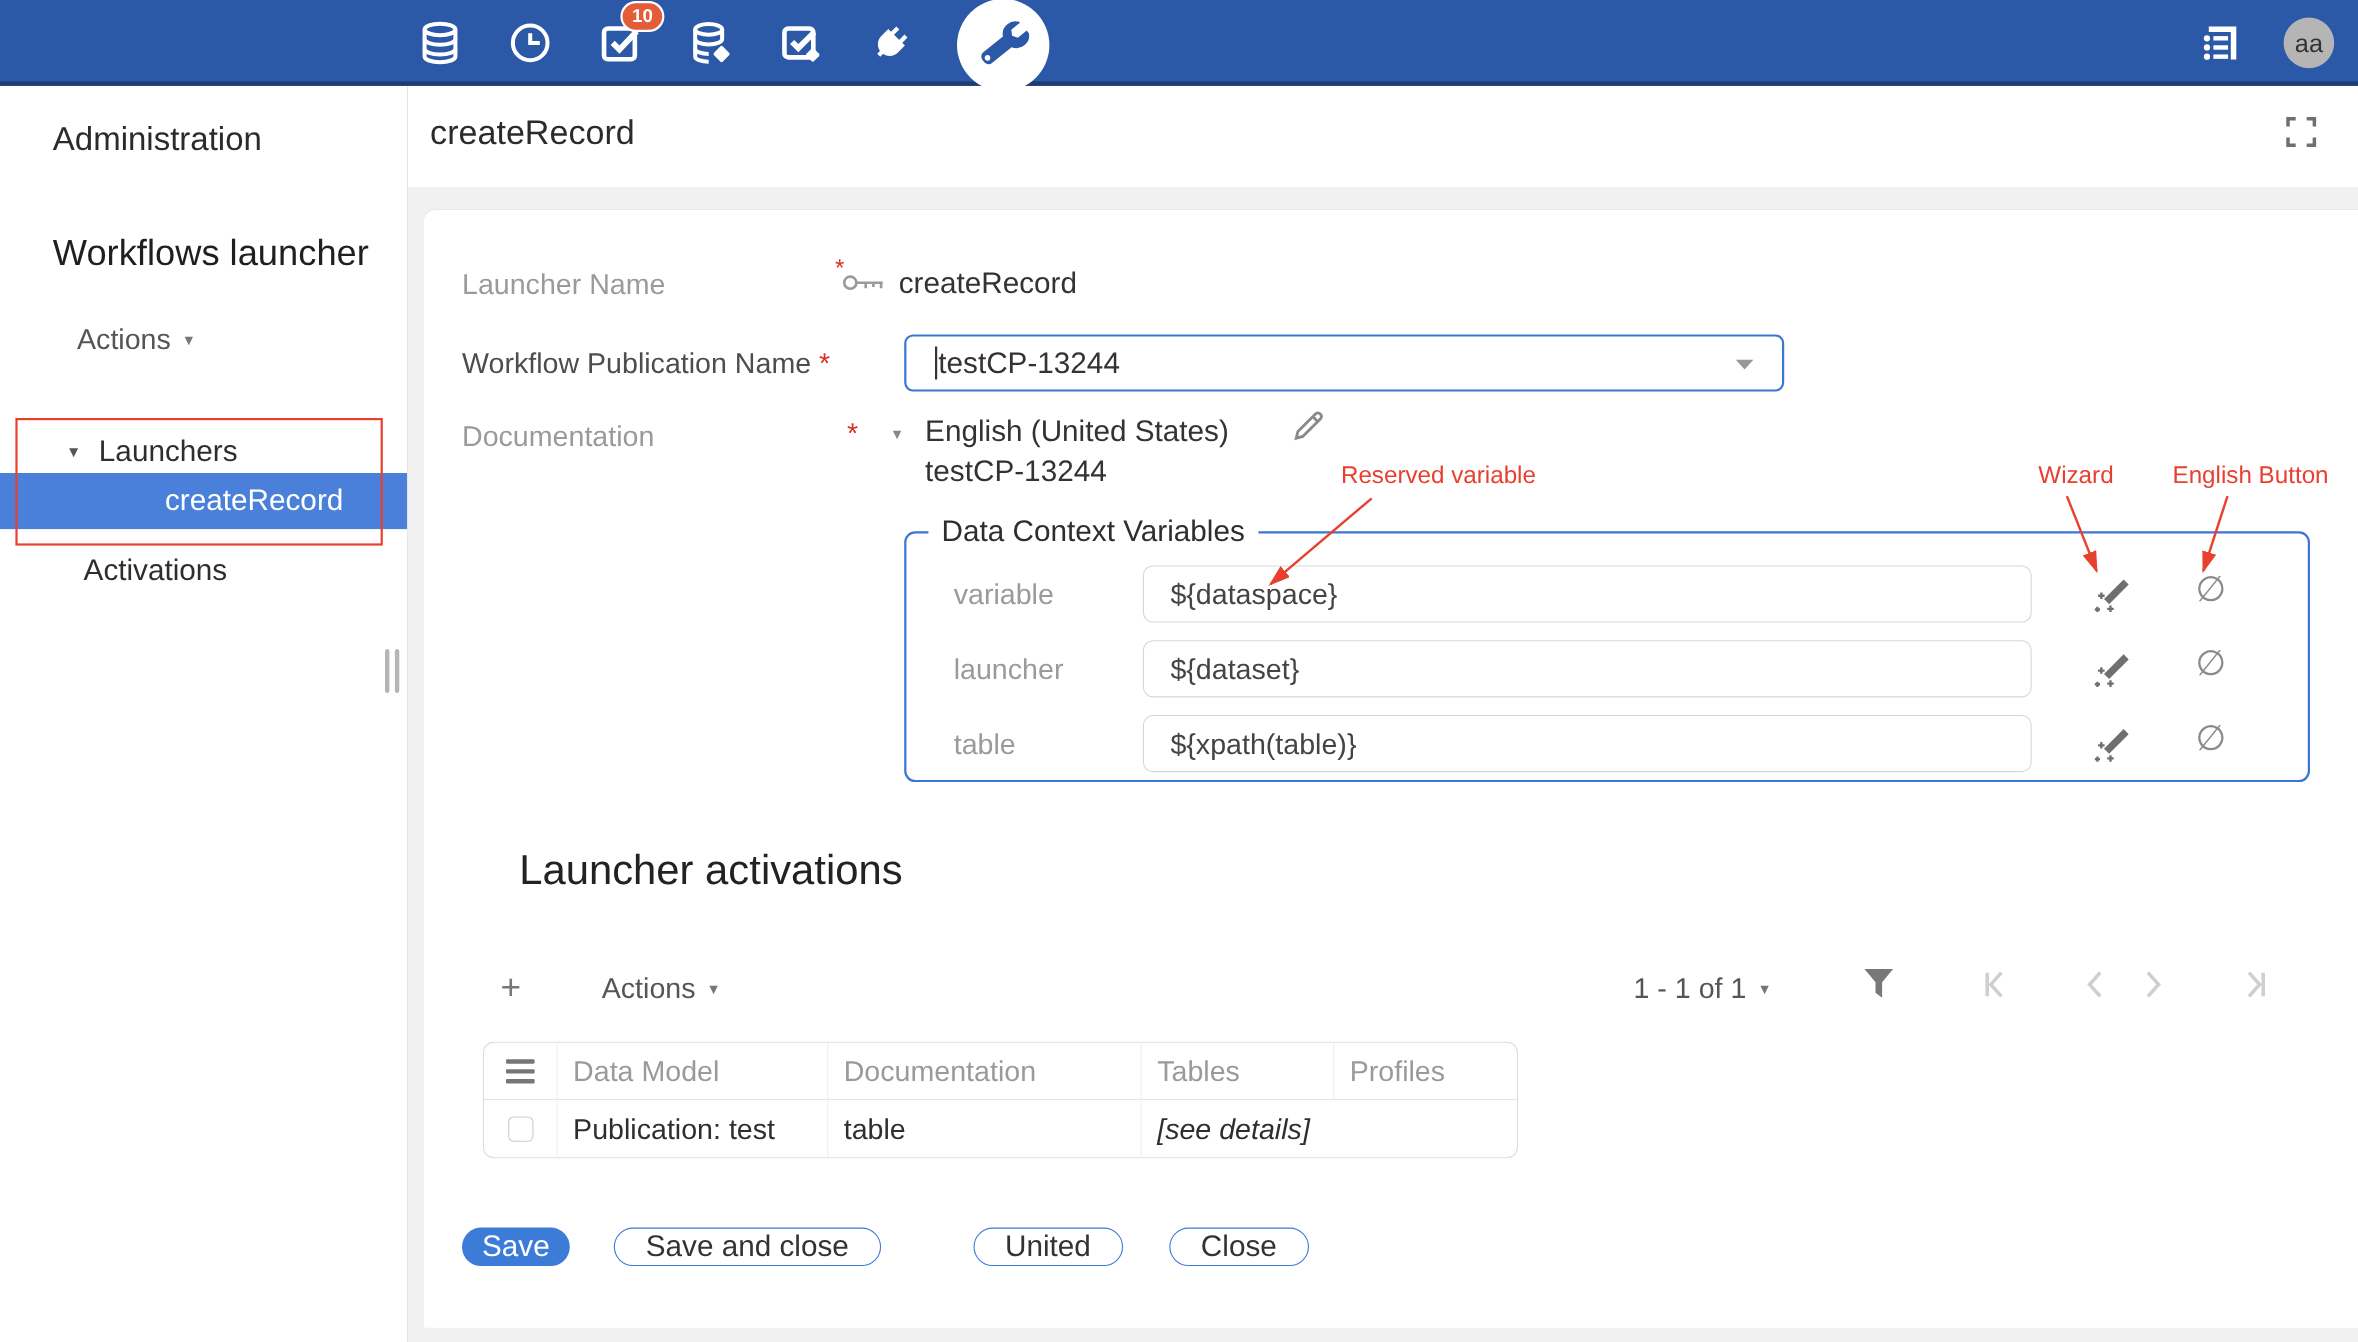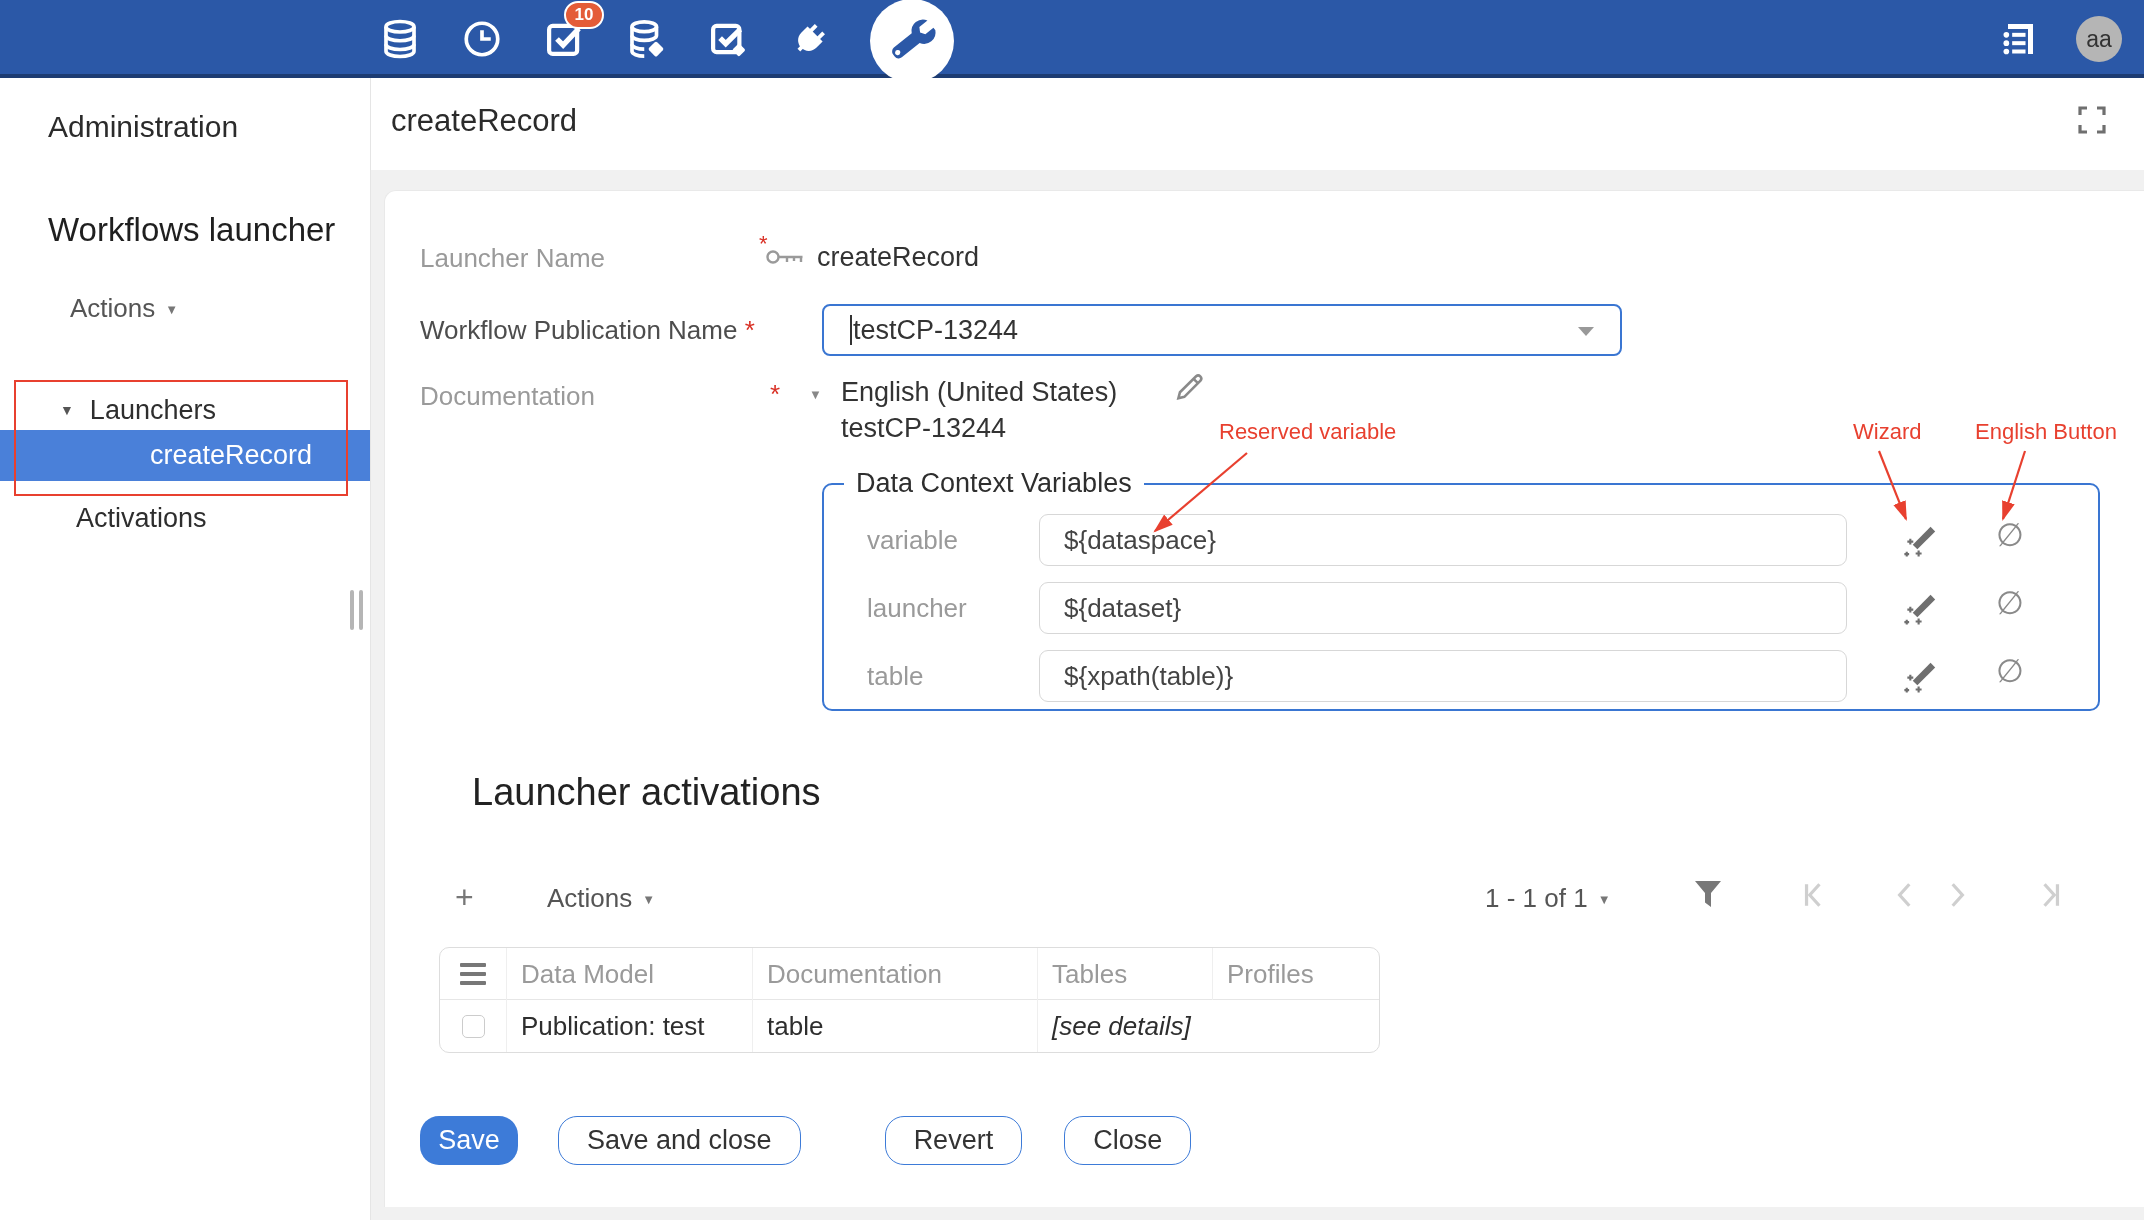--- a/index.html
+++ b/index.html
@@ -98,21 +98,21 @@
   .gt-cell { font-size:26px; padding-left:14px; border-left:1px solid #efefef; height:52px; display:flex; align-items:center; }
   .gt-cell:first-child { border-left:none; justify-content:center; padding-left:0; }
   .header .gt-cell { color:#9a9a9a; }
   .gt-row.data .gt-cell { color:#2e2e2e; }
   .hamburger { display:flex; flex-direction:column; gap:5px; cursor:grab; }
   .hamburger span { width:26px; height:4px; background:#777; border-radius:1px; }
   .checkbox { width:23px; height:23px; border:1.5px solid #ccc; border-radius:5px; background:#fff; cursor:pointer; }
   .profiles-cell { font-style:italic; }
 
   .btn-row { position:absolute; left:35px; top:925px; display:flex; }
-  .btn { height:49px; border-radius:19px; font-size:27px; display:flex; align-items:center; justify-content:center;
+  .btn { height:35px; border-radius:19px; font-size:27px; display:flex; align-items:center; justify-content:center;
          cursor:pointer; font-family:"Liberation Sans", sans-serif; }
   .btn.primary { width:98px; background:#3d7bd8; color:#fff; border:none; margin-right:40px; }
   .btn.secondary { background:#fff; color:#333; border:1.5px solid #3d7bd8; padding:0 28px; }
   .btn.secondary + .btn.secondary { margin-left:42px; }
   .btn.sac { margin-right:42px; }
 </style>
 </head>
 <body>
 
 <div class="topbar">
@@ -378,19 +378,19 @@
             </div>
           <div class="gt-cell">Publication: test</div>
           <div class="gt-cell">table</div>
           <div class="gt-cell profiles-cell">[see details]</div>
         </div>
       </div>
 
       <div class="btn-row">
         <button class="btn primary">Save</button>
         <button class="btn secondary sac">Save and close</button>
-        <button class="btn secondary">Revert</button>
+        <button class="btn secondary">United</button>
         <button class="btn secondary">Close</button>
       </div>
 
     </div>
   </div>
 </div>
 
 </body></html>

